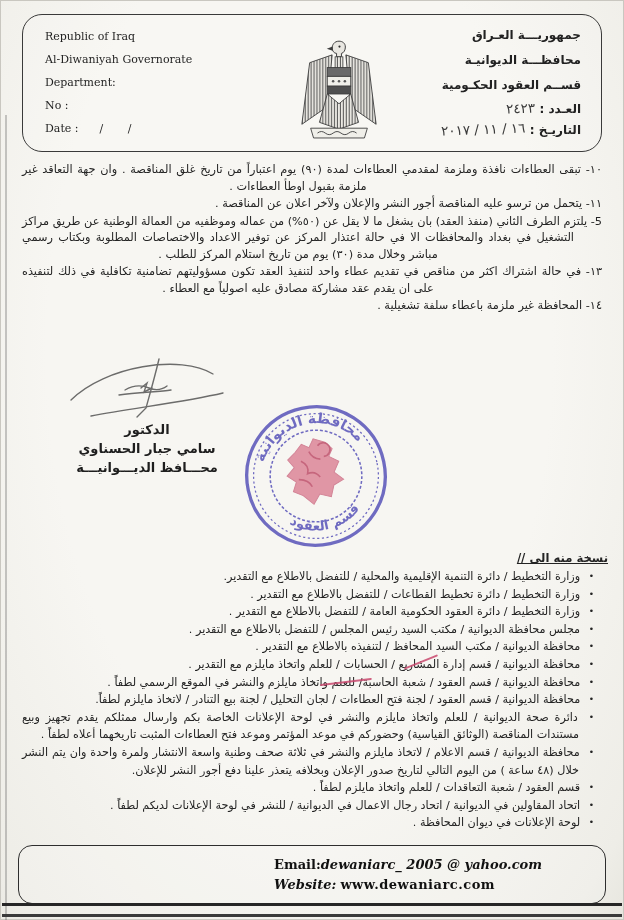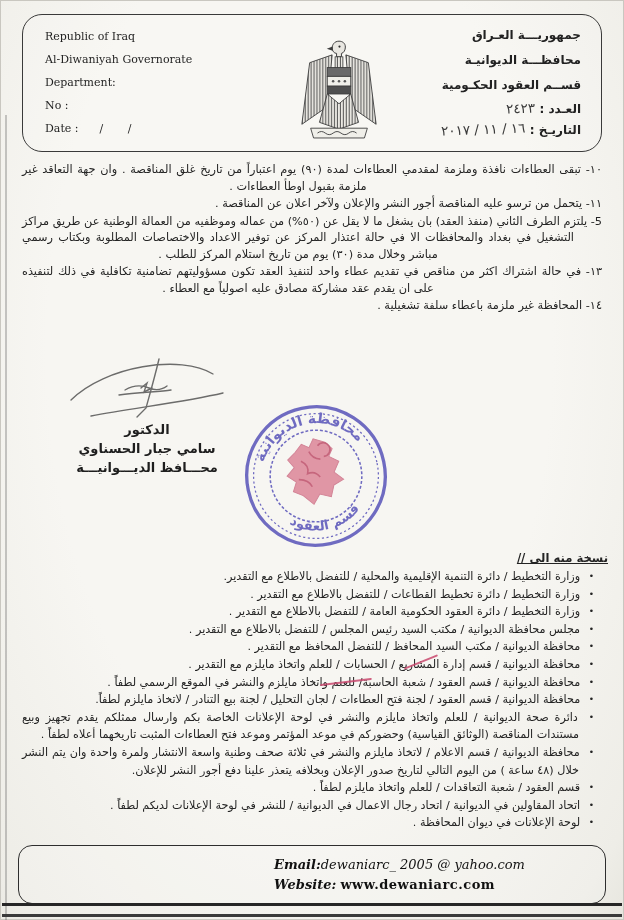--- a/index.html
+++ b/index.html
@@ -41,23 +41,23 @@
   .bullet{font-size:9px;vertical-align:1px;padding-left:5px;}
   .red-mark{position:absolute;height:2.2px;background:rgba(201,73,110,.85);border-radius:2px;}
   .mark-a{left:403px;top:661px;width:36px;transform:rotate(-22deg);}
   .mark-b{left:320px;top:681px;width:52px;transform:rotate(-7deg);}
   
   .footer-box{
     position:absolute;left:18px;top:845px;width:586px;height:57px;
     border:1.6px solid #2e2e2e;border-radius:14px;background:rgba(255,255,255,.15);
   }
   .footer-text{position:absolute;left:255px;top:9px;font-family:"DejaVu Serif",serif;font-size:13px;line-height:20px;color:#111;}
-  .f-label{font-weight:bold;font-style:italic;}
+  .f-label{font-weight:bold;}
   .f-it{font-style:italic;}
-  .f-em{font-weight:normal;font-style:italic;}
+  .f-em{font-weight:bold;font-style:italic;}
   .f-web{font-weight:bold;letter-spacing:.5px;}
   .bottom-rule{position:absolute;left:2px;top:903px;width:620px;height:8px;border-top:3.5px solid #262626;border-bottom:3.5px solid #3a3a3a;}
 </style>
 </head>
 <body>
 
 <div class="page">
   <div class="scan-line-left"></div>
 
   <div class="header-box">
@@ -159,21 +159,21 @@
     </g>
   </svg>
 
   <div class="copy-section" dir="rtl">
     <div class="copy-heading">نسخة منه الى //</div>
     <ul class="copy-list" id="copyList">
         <li><span class="bullet">•</span><span> وزارة التخطيط / دائرة التنمية الإقليمية والمحلية / للتفضل بالاطلاع مع التقدير.</span></li>
         <li><span class="bullet">•</span><span> وزارة التخطيط / دائرة تخطيط القطاعات / للتفضل بالاطلاع مع التقدير .</span></li>
         <li><span class="bullet">•</span><span> وزارة التخطيط / دائرة العقود الحكومية العامة / للتفضل بالاطلاع مع التقدير .</span></li>
         <li><span class="bullet">•</span><span> مجلس محافظة الديوانية / مكتب السيد رئيس المجلس / للتفضل بالاطلاع مع التقدير .</span></li>
-        <li><span class="bullet">•</span><span> محافظة الديوانية / مكتب السيد المحافظ / للتفضل المحافظ مع التقدير .</span></li>
+        <li><span class="bullet">•</span><span> محافظة الديوانية / مكتب السيد المحافظ / لتنفيذه بالاطلاع مع التقدير .</span></li>
         <li><span class="bullet">•</span><span> محافظة الديوانية / قسم إدارة المشاريع / الحسابات / للعلم واتخاذ مايلزم مع التقدير .</span></li>
         <li><span class="bullet">•</span><span> محافظة الديوانية / قسم العقود / شعبة الحاسبة/ للعلم واتخاذ مايلزم والنشر في الموقع الرسمي لطفاً .</span></li>
         <li><span class="bullet">•</span><span> محافظة الديوانية / قسم العقود / لجنة فتح العطاءات / لجان التحليل / لجنة بيع التنادر / لاتخاذ مايلزم لطفاً.</span></li>
         <li><span class="bullet">•</span><span> دائرة صحة الديوانية  / للعلم واتخاذ مايلزم والنشر في لوحة الإعلانات الخاصة بكم وارسال ممثلكم يقدم تجهيز وبيع مستندات المناقصة (الوثائق القياسية) وحضوركم في موعد المؤتمر وموعد فتح العطاءات المثبت تاريخهما أعلاه لطفاً .</span></li>
         <li><span class="bullet">•</span><span> محافظة الديوانية / قسم الاعلام / لاتخاذ مايلزم والنشر في ثلاثة صحف وطنية واسعة الانتشار ولمرة واحدة وان يتم النشر خلال (٤٨ ساعة ) من اليوم التالي لتاريخ صدور الإعلان وبخلافه يتعذر علينا دفع أجور النشر للإعلان.</span></li>
         <li><span class="bullet">•</span><span> قسم العقود / شعبة التعاقدات / للعلم واتخاذ مايلزم لطفاً .</span></li>
         <li><span class="bullet">•</span><span> اتحاد المقاولين في الديوانية / اتحاد رجال الاعمال في الديوانية / للنشر في لوحة الإعلانات لديكم لطفاً .</span></li>
         <li><span class="bullet">•</span><span> لوحة الإعلانات في ديوان المحافظة .</span></li>
       </ul>
   </div>

